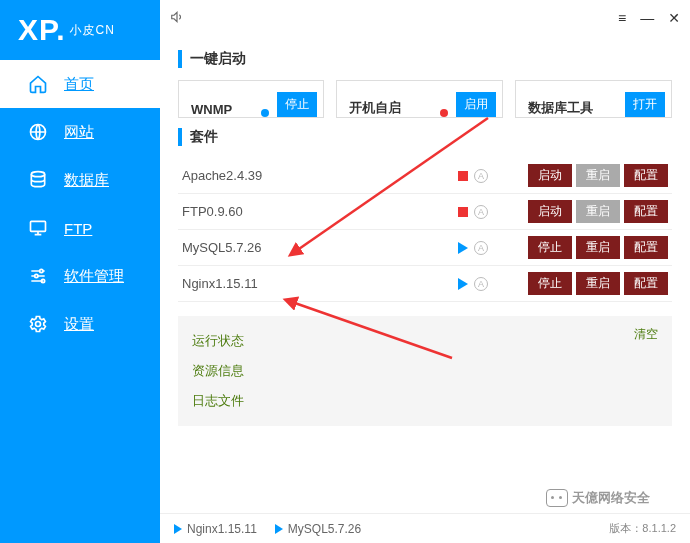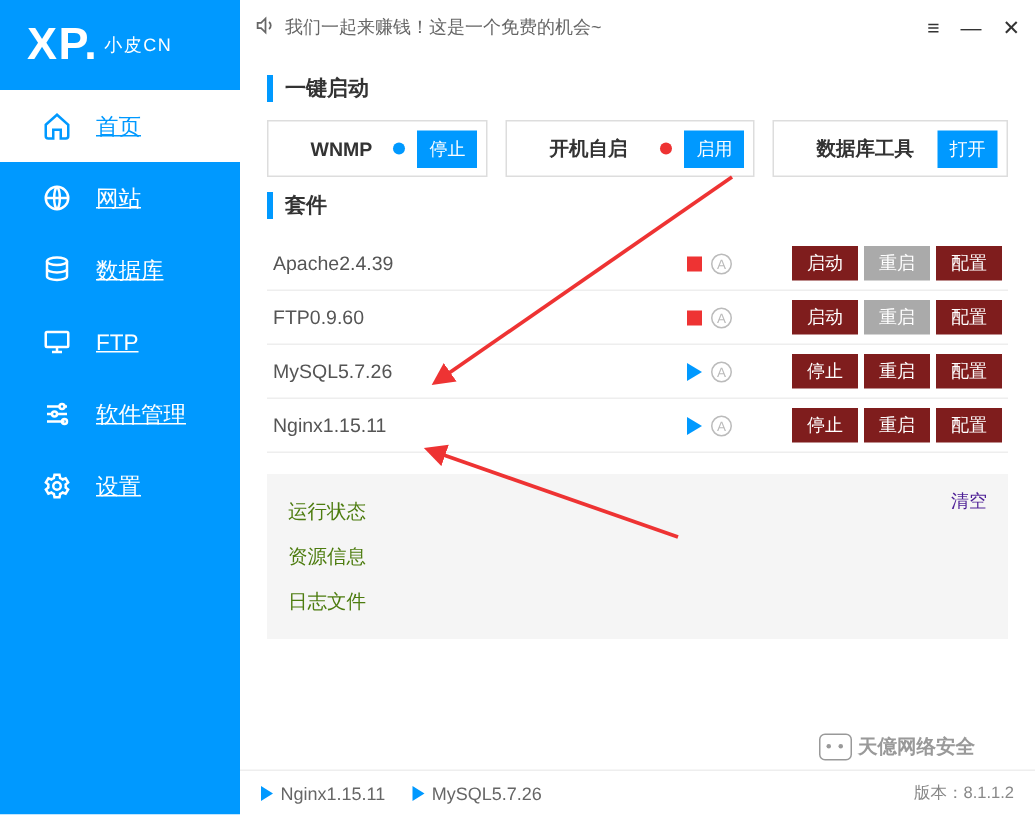--- a/index.html
+++ b/index.html
@@ -16,42 +16,42 @@
   .main { position: absolute; left: 160px; top: 0; right: 0; bottom: 0; background: #fff; display: flex; flex-direction: column; }
   .titlebar { height: 36px; display: flex; align-items: center; padding: 0 10px; color: #666; font-size: 12px; }
   .speaker { margin-right: 6px; }
   .winctrl { margin-left: auto; display: flex; gap: 14px; color: #333; font-size: 14px; }
   .winctrl span { cursor: pointer; }
 
   .content { flex: 1; padding: 4px 18px 0 18px; overflow: hidden; }
   .section-title { border-left: 4px solid #0099ff; padding-left: 8px; font-size: 14px; font-weight: bold; margin: 10px 0 12px 0; color: #333; }
 
   .row-boxes { display: flex; gap: 12px; margin-bottom: 8px; }
-  .box { border: 1px solid #ddd; height: 38px; display: flex; align-items: center; padding: 0 6px 0 28px; }
+  .box { border: 1px solid #ddd; height: 38px; display: flex; align-items: flex-end; padding: 0 6px 0 12px; }
   .box.b1 { flex: 1.2; }
   .box.b2 { flex: 1.4; }
   .box.b3 { flex: 1.3; }
   .box-label { color: #333; font-weight: bold; }
   .dot-blue { width: 8px; height: 8px; background: #0099ff; border-radius: 50%; margin-left: auto; margin-right: 8px; }
   .dot-red { width: 8px; height: 8px; background: #e33; border-radius: 50%; margin-left: auto; margin-right: 8px; }
   .btn-mini { background: #0099ff; color: #fff; font-size: 12px; padding: 4px 8px; cursor: pointer; border: none; }
 
   .svc-row { display: flex; align-items: center; height: 36px; border-bottom: 1px solid #eee; padding: 0 4px; }
   .svc-name { flex: 1; color: #555; font-size: 13px; }
   .svc-status { width: 70px; display: flex; align-items: center; gap: 6px; }
   .sq-red { width: 10px; height: 10px; background: #e33; }
   .tri-blue { width: 0; height: 0; border-top: 6px solid transparent; border-bottom: 6px solid transparent; border-left: 10px solid #0099ff; }
   .circle-a { width: 14px; height: 14px; border: 1px solid #bbb; border-radius: 50%; color: #bbb; font-size: 9px; display: flex; align-items: center; justify-content: center; }
   .svc-btns { display: flex; gap: 4px; }
   .sbtn { font-size: 12px; padding: 3px 10px; cursor: pointer; border: none; color: #fff; background: #7f1d1d; }
   .sbtn.gray { background: #aaa; }
 
   .bottom-panel { background: #f5f5f5; margin-top: 14px; padding: 10px 14px; position: relative; }
   .bp-row { padding: 6px 0; color: #4d7c0f; font-size: 13px; }
-  .clear-link { position: absolute; right: 14px; top: 10px; color: #4c1d95; font-size: 12px; cursor: pointer; }
+  .clear-link { position: absolute; right: 14px; top: 10px; color: #4d7c0f; font-size: 12px; cursor: pointer; }
 
   .footer { height: 30px; background: #fff; border-top: 1px solid #eee; display: flex; align-items: center; padding: 0 14px; font-size: 12px; color: #666; }
   .foot-item { display: flex; align-items: center; margin-right: 18px; }
   .foot-item .tri-blue { border-top-width: 5px; border-bottom-width: 5px; border-left-width: 8px; margin-right: 5px; }
   .version { margin-left: auto; color: #888; font-size: 11px; }
 
   .watermark { position: absolute; right: 40px; bottom: 36px; display: flex; align-items: center; gap: 4px; color: #888; font-size: 13px; font-weight: bold; opacity: .85; pointer-events: none; }
   .wm-icon { width: 22px; height: 18px; border: 1.5px solid #888; border-radius: 4px; position: relative; }
   .wm-icon::before, .wm-icon::after { content: ""; position: absolute; width: 3px; height: 3px; border-radius: 50%; background: #888; top: 6px; }
   .wm-icon::before { left: 4px; }
@@ -118,21 +118,20 @@
 </div>
 
 <div class="main">
   <div class="titlebar">
     <span class="speaker">
       <svg width="14" height="14" viewBox="0 0 24 24" fill="none" stroke="#666" stroke-width="2">
           <path d="M3 9v6h4l5 5V4L7 9H3z"></path>
           <path d="M16 8a5 5 0 0 1 0 8"></path>
         </svg>
     </span>
-    <span>我们一起来赚钱！这是一个免费的机会~</span>
     <div class="winctrl">
       <span>≡</span>
       <span>—</span>
       <span>✕</span>
     </div>
   </div>
 
   <div class="content">
     <div class="section-title">一键启动</div>
 

